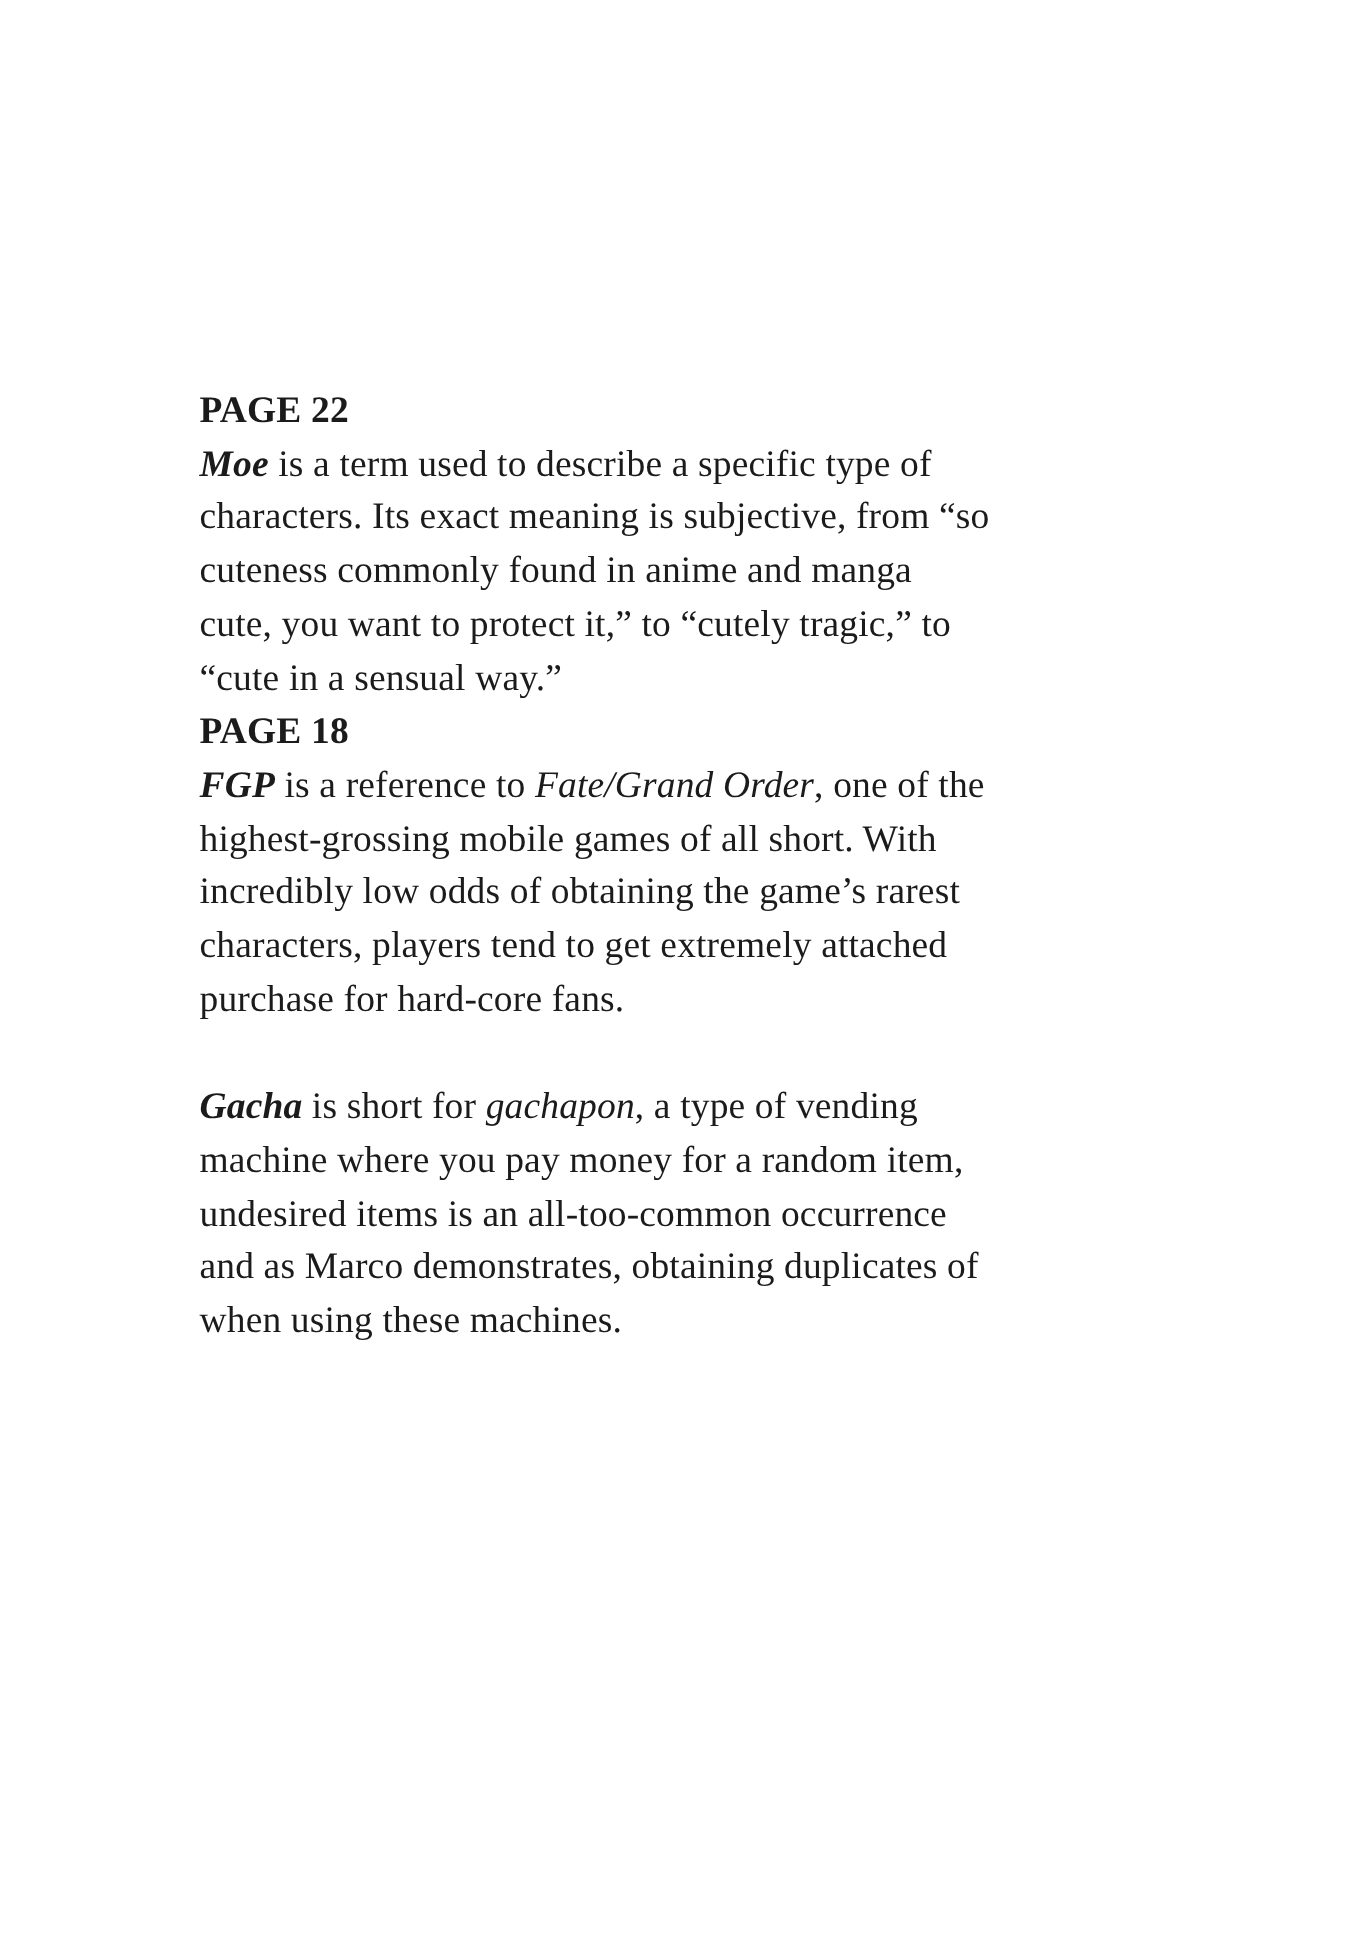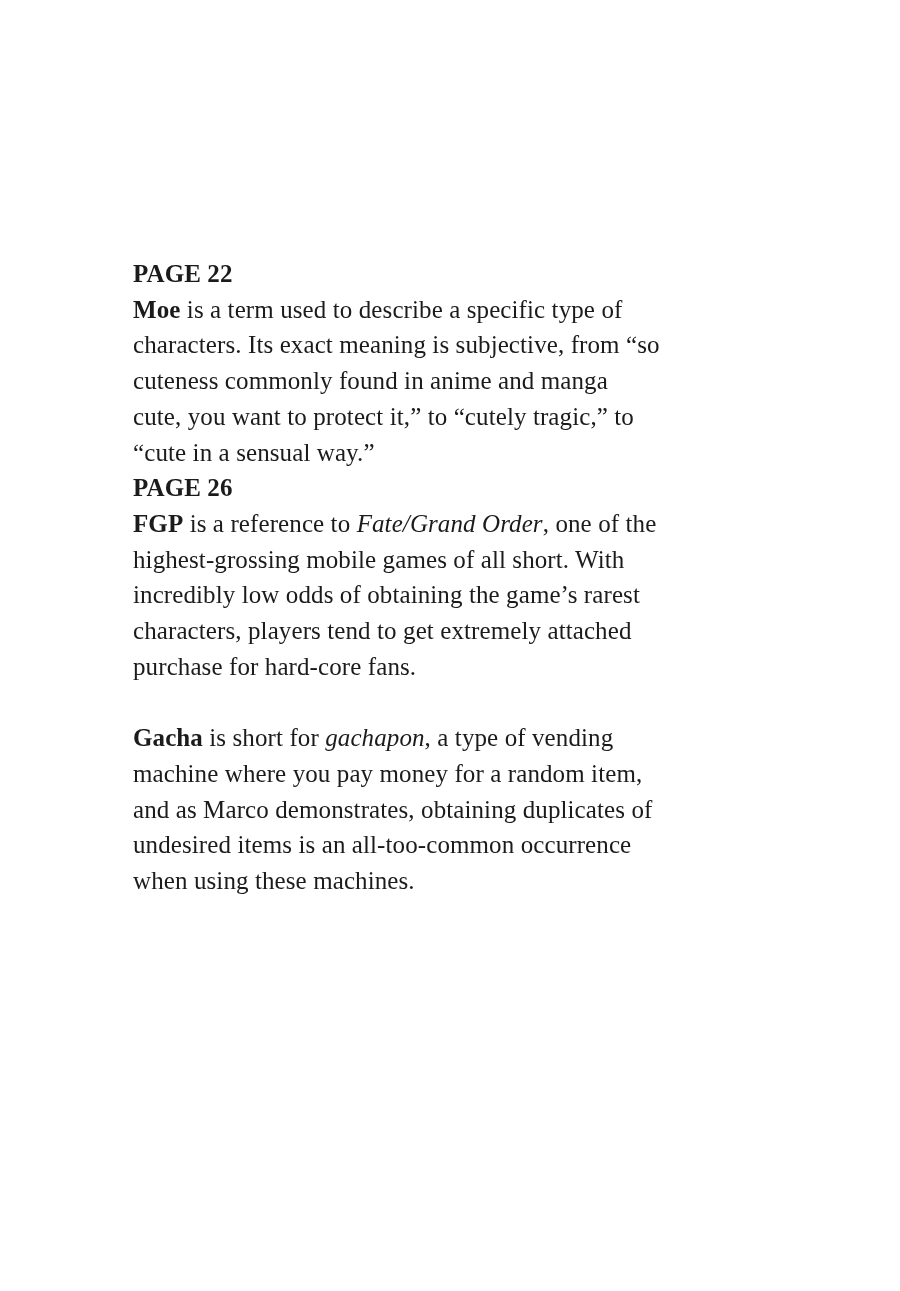--- a/index.html
+++ b/index.html
@@ -39,20 +39,21 @@
   }
   .para {
     margin: 0 0 35.7px 0;
   }
   .para:last-child { margin-bottom: 0; }
   .line {
     white-space: nowrap;
   }
   .seg-bold-italic {
     font-weight: bold;
+    font-style: italic;
     text-align: center;
   }
   .seg-italic {
     font-style: italic;
     text-align: center;
   }
 </style>
 </head>
 <body>
 
@@ -62,30 +63,30 @@
         <div class="heading">PAGE 22</div>
         <div class="para">
           <div class="line"><span class="seg-bold-italic">Moe</span><span> is a term used to describe a specific type of</span></div>
           <div class="line"><span>characters. Its exact meaning is subjective, from “so</span></div>
           <div class="line"><span>cuteness commonly found in anime and manga</span></div>
           <div class="line"><span>cute, you want to protect it,” to “cutely tragic,” to</span></div>
           <div class="line"><span>“cute in a sensual way.”</span></div>
         </div>
       </div>
       <div class="section">
-        <div class="heading">PAGE 26</div>
+        <div class="heading">PAGE 18</div>
         <div class="para">
           <div class="line"><span class="seg-bold-italic">FGP</span><span> is a reference to </span><span class="seg-italic">Fate/Grand Order</span><span>, one of the</span></div>
           <div class="line"><span>highest-grossing mobile games of all short. With</span></div>
           <div class="line"><span>incredibly low odds of obtaining the game’s rarest</span></div>
           <div class="line"><span>characters, players tend to get extremely attached</span></div>
           <div class="line"><span>purchase for hard-core fans.</span></div>
         </div>
         <div class="para">
           <div class="line"><span class="seg-bold-italic">Gacha</span><span> is short for </span><span class="seg-italic">gachapon</span><span>, a type of vending</span></div>
           <div class="line"><span>machine where you pay money for a random item,</span></div>
+          <div class="line"><span>undesired items is an all-too-common occurrence</span></div>
           <div class="line"><span>and as Marco demonstrates, obtaining duplicates of</span></div>
-          <div class="line"><span>undesired items is an all-too-common occurrence</span></div>
           <div class="line"><span>when using these machines.</span></div>
         </div>
       </div>
     </div>
 </div>
 
 </body></html>

